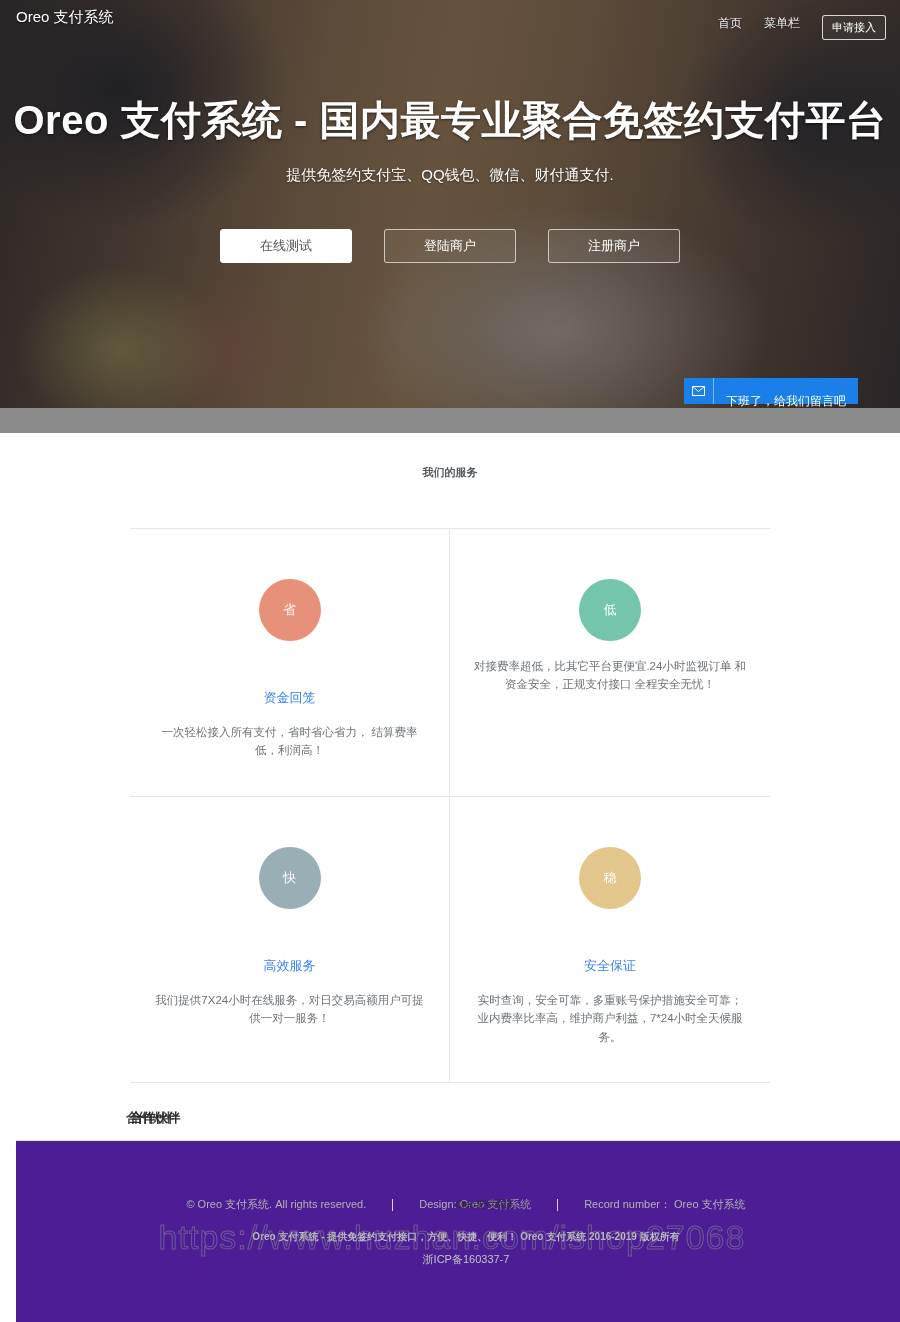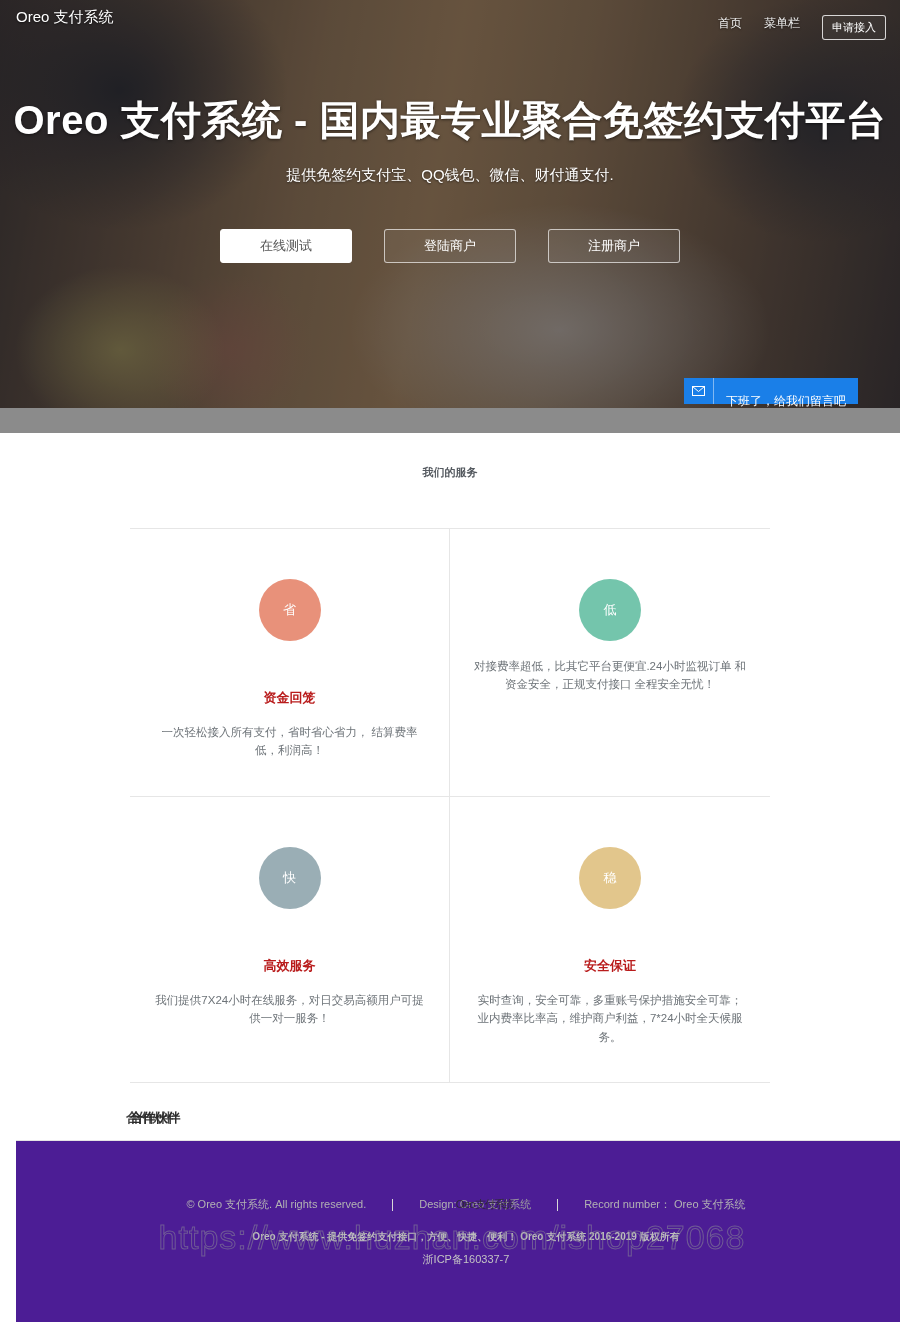--- a/index.html
+++ b/index.html
@@ -186,22 +186,22 @@
     margin: 0 auto;
     display: flex;
     align-items: center;
     justify-content: center;
     color: #ffffff;
     font-size: 13px;
   }
   .card-title {
     margin-top: 48px;
     font-size: 13px;
-    font-weight: bold;
-    color: #b91c1c;
+    font-weight: normal;
+    color: #3b82f6;
   }
   .card-desc {
     margin-top: 16px;
     font-size: 11.5px;
     line-height: 1.6;
     color: #6d7378;
   }
 
   
   .partners {

